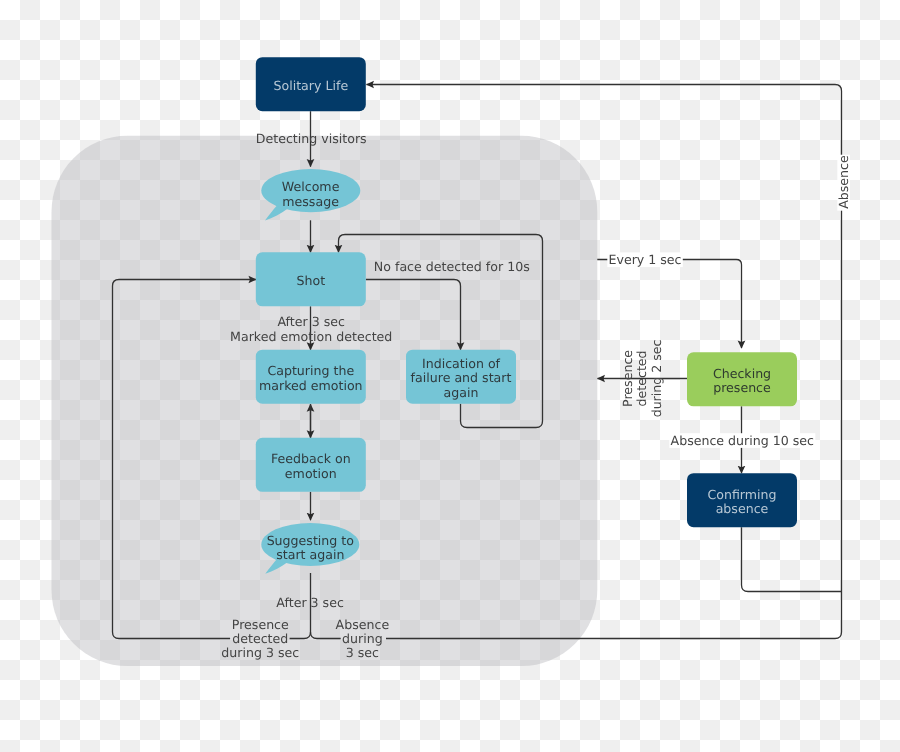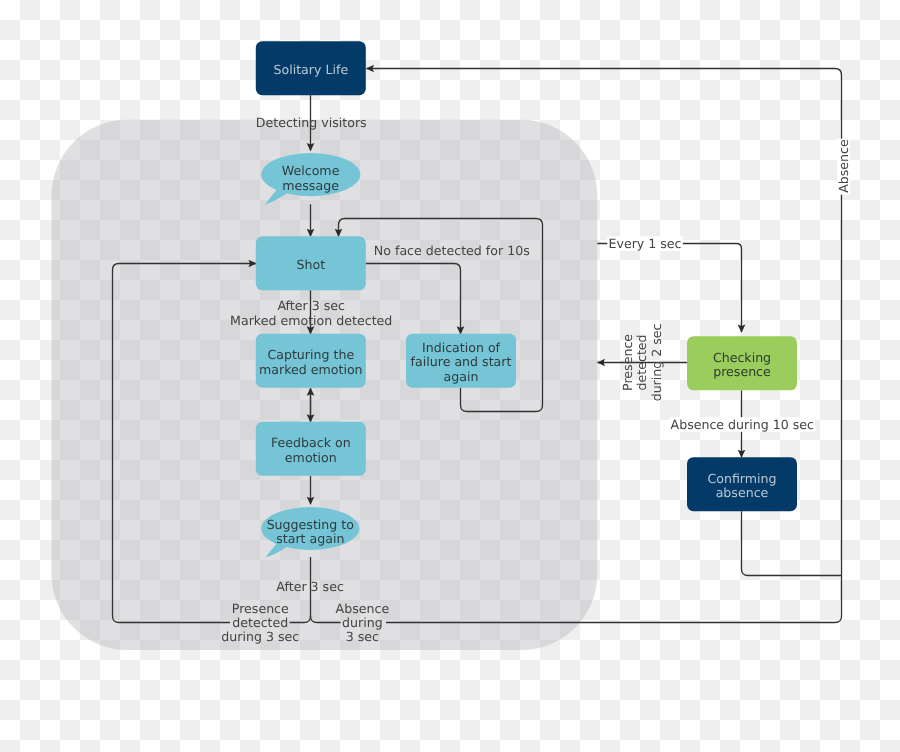--- a/index.html
+++ b/index.html
@@ -7,21 +7,21 @@
   body{
     width:900px;height:752px;overflow:hidden;
     font-family:"DejaVu Sans", sans-serif;
     background-color:#ffffff;
     background-image:
       linear-gradient(45deg,#efefef 25%,transparent 25%,transparent 75%,#efefef 75%),
       linear-gradient(45deg,#efefef 25%,transparent 25%,transparent 75%,#efefef 75%);
     background-size:40px 40px;
     background-position:0 0, 20px 20px;
   }
-  #stage{position:relative;width:900px;height:632px;}
+  #stage{position:relative;width:900px;height:632px;margin-top:16px;}
   svg#diagram{position:absolute;left:0;top:0;width:900px;height:752px;display:block;}
   svg#diagram text{font-family:"DejaVu Sans",sans-serif;font-size:12.6px;
     text-rendering:geometricPrecision;}
   #stage{will-change:transform;}
   .edge{fill:none;stroke:#323232;stroke-width:1.3;}
   .edge-label{fill:#444444;}
   .lbl-dark{fill:#b7c7d4;}
   .lbl-cyan{fill:#2f3b3f;}
   .lbl-green{fill:#2f3b2f;}
 </style>

